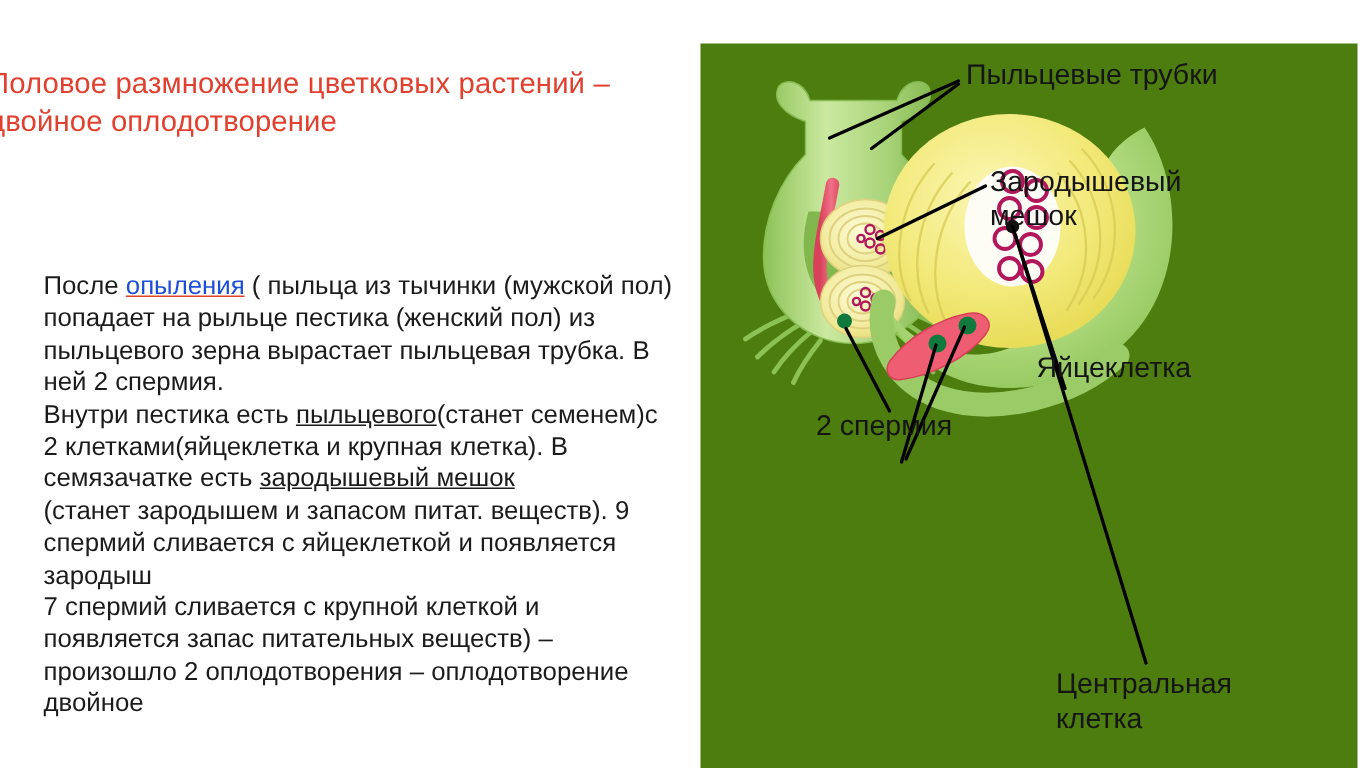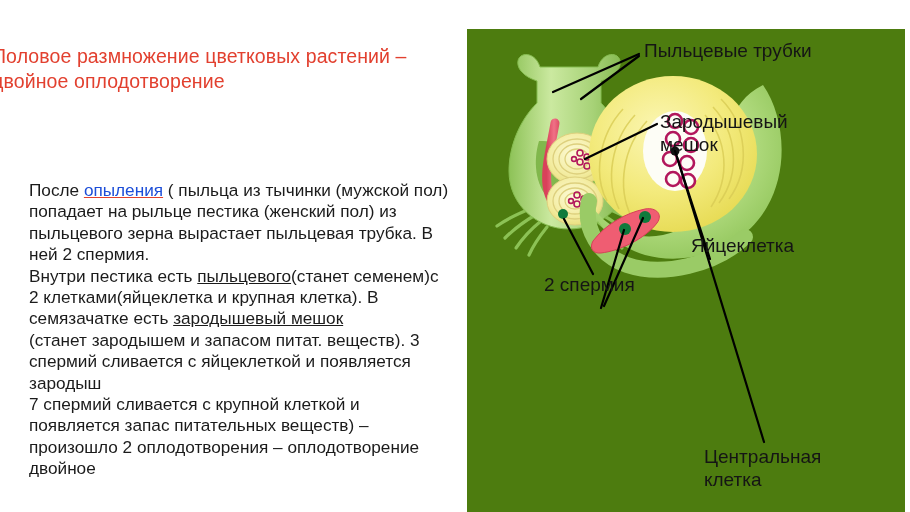--- a/index.html
+++ b/index.html
@@ -87,21 +87,21 @@
 <body>
 
 <div id="slide">
 
   <div id="title">Половое размножение цветковых растений –
 двойное оплодотворение</div>
 
   <div id="body-text">
     <p><span>После </span><span class="u-red">опыления</span><span> ( пыльца из тычинки (мужской пол) попадает на рыльце пестика (женский пол)  из пыльцевого зерна вырастает пыльцевая трубка. В ней 2 спермия.</span></p>
     <p><span> Внутри пестика есть </span><span class="u-blk">пыльцевого</span><span>(станет семенем)с 2 клетками(яйцеклетка и крупная клетка). В семязачатке есть </span><span class="u-blk">зародышевый мешок</span></p>
-    <p>(станет зародышем и запасом питат. веществ).  3 спермий сливается с яйцеклеткой и появляется зародыш</p>
+    <p>(станет зародышем и запасом питат. веществ).  9 спермий сливается с яйцеклеткой и появляется зародыш</p>
     <p>7 спермий сливается с крупной клеткой и появляется запас питательных веществ) – произошло 2 оплодотворения – оплодотворение двойное</p>
   </div>
 
   <div id="figure-panel">
 
     <svg class="art" width="410" height="483" viewBox="0 0 410 483">
       <defs>
         <radialGradient id="gGreen" cx="40%" cy="35%" r="75%">
           <stop offset="0%" stop-color="#d4ee9f"></stop>
           <stop offset="55%" stop-color="#a9d478"></stop>

